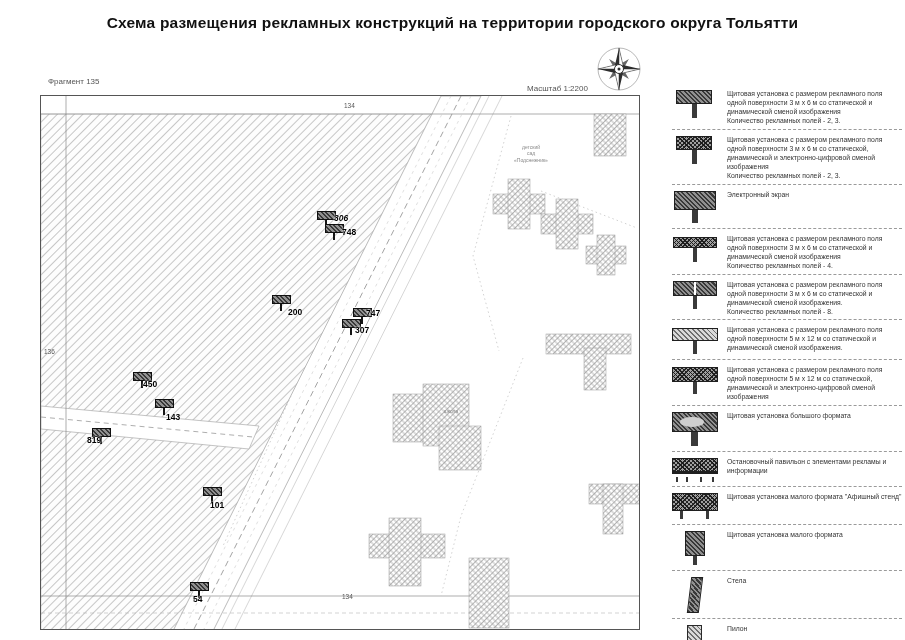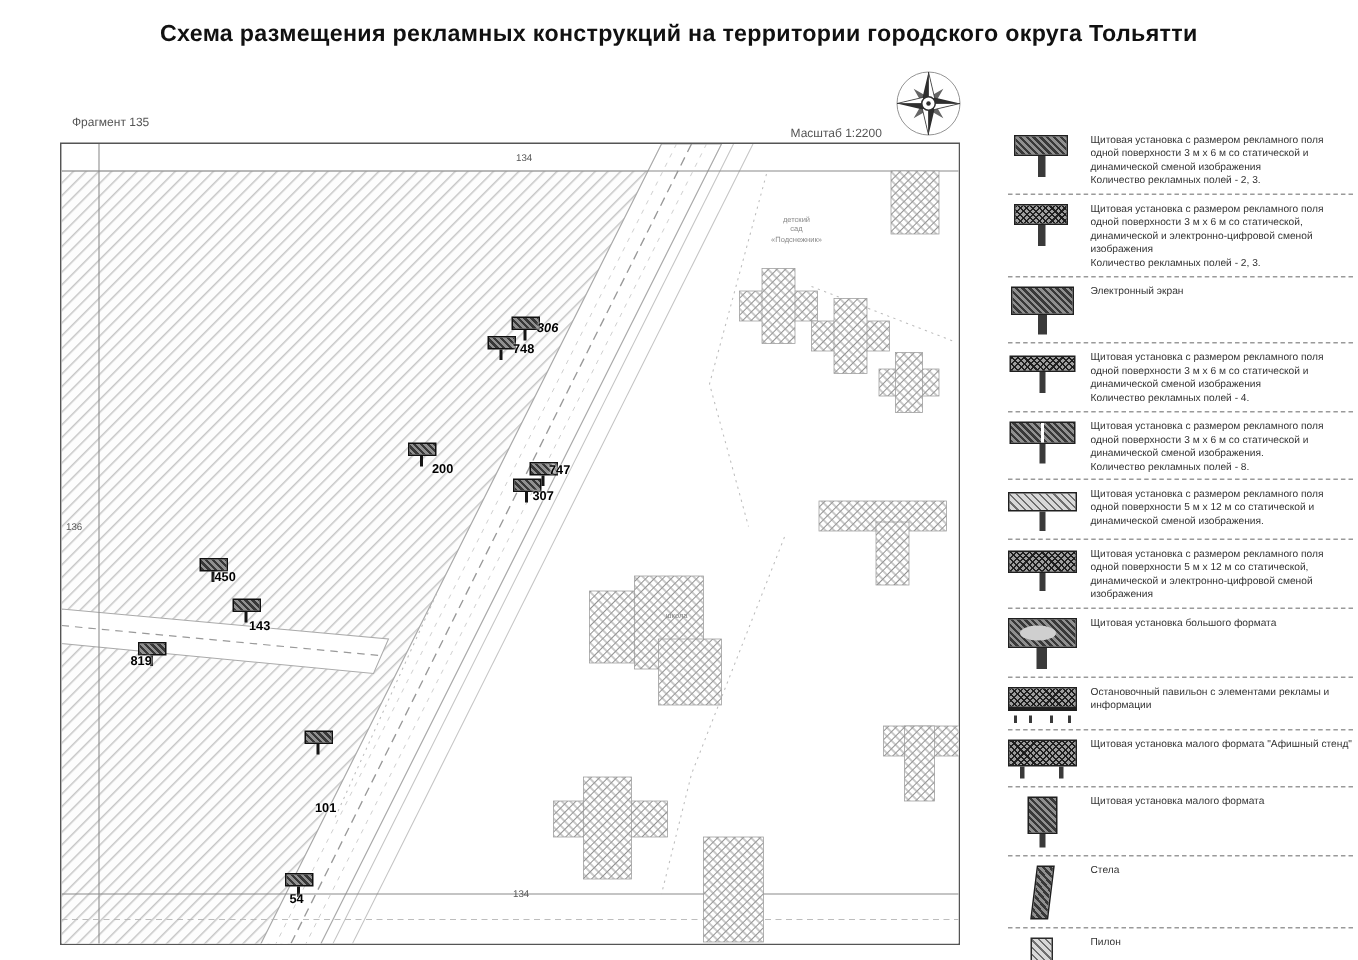--- a/index.html
+++ b/index.html
@@ -149,21 +149,21 @@
     <div id="map-labels">
         <div class="edge-label" style="left: 303px; top: 6px;">134</div>
         <div class="edge-label" style="left: 3px; top: 252px;">136</div>
         <div class="edge-label" style="left: 301px; top: 497px;">134</div>
         <div class="area-label" style="left: 458px; top: 48px; width: 64px;">детский
 сад
 «Подснежник»</div>
         <div class="area-label" style="left: 390px; top: 312px; width: 40px;">школа</div>
       </div>
     <div id="map-markers">
-        <div class="marker" style="left: 300px; top: 115px; font-style: italic;">
+        <div class="marker" style="left: 276px; top: 115px; font-style: italic;">
           <div class="mk-panel"></div>
           <div class="mk-pole"></div>
           <div class="mk-label" style="left: 17px; top: 2px;">306</div>
         </div>
         <div class="marker" style="left: 284px; top: 128px;">
           <div class="mk-panel"></div>
           <div class="mk-pole"></div>
           <div class="mk-label" style="left: 17px; top: 3px;">748</div>
         </div>
         <div class="marker" style="left: 231px; top: 199px;">
@@ -192,21 +192,21 @@
           <div class="mk-label" style="left: 11px; top: 13px;">143</div>
         </div>
         <div class="marker" style="left: 51px; top: 332px;">
           <div class="mk-panel"></div>
           <div class="mk-pole"></div>
           <div class="mk-label" style="left: -5px; top: 7px;">819</div>
         </div>
         <div class="marker" style="left: 162px; top: 391px;">
           <div class="mk-panel"></div>
           <div class="mk-pole"></div>
-          <div class="mk-label" style="left: 7px; top: 13px; margin-top: 33px;">101</div>
+          <div class="mk-label" style="left: 7px; top: 13px;">101</div>
         </div>
         <div class="marker" style="left: 149px; top: 486px;">
           <div class="mk-panel"></div>
           <div class="mk-pole"></div>
           <div class="mk-label" style="left: 3px; top: 12px;">54</div>
         </div>
       </div>
   </div>
 
   <div class="legend" id="legend">

